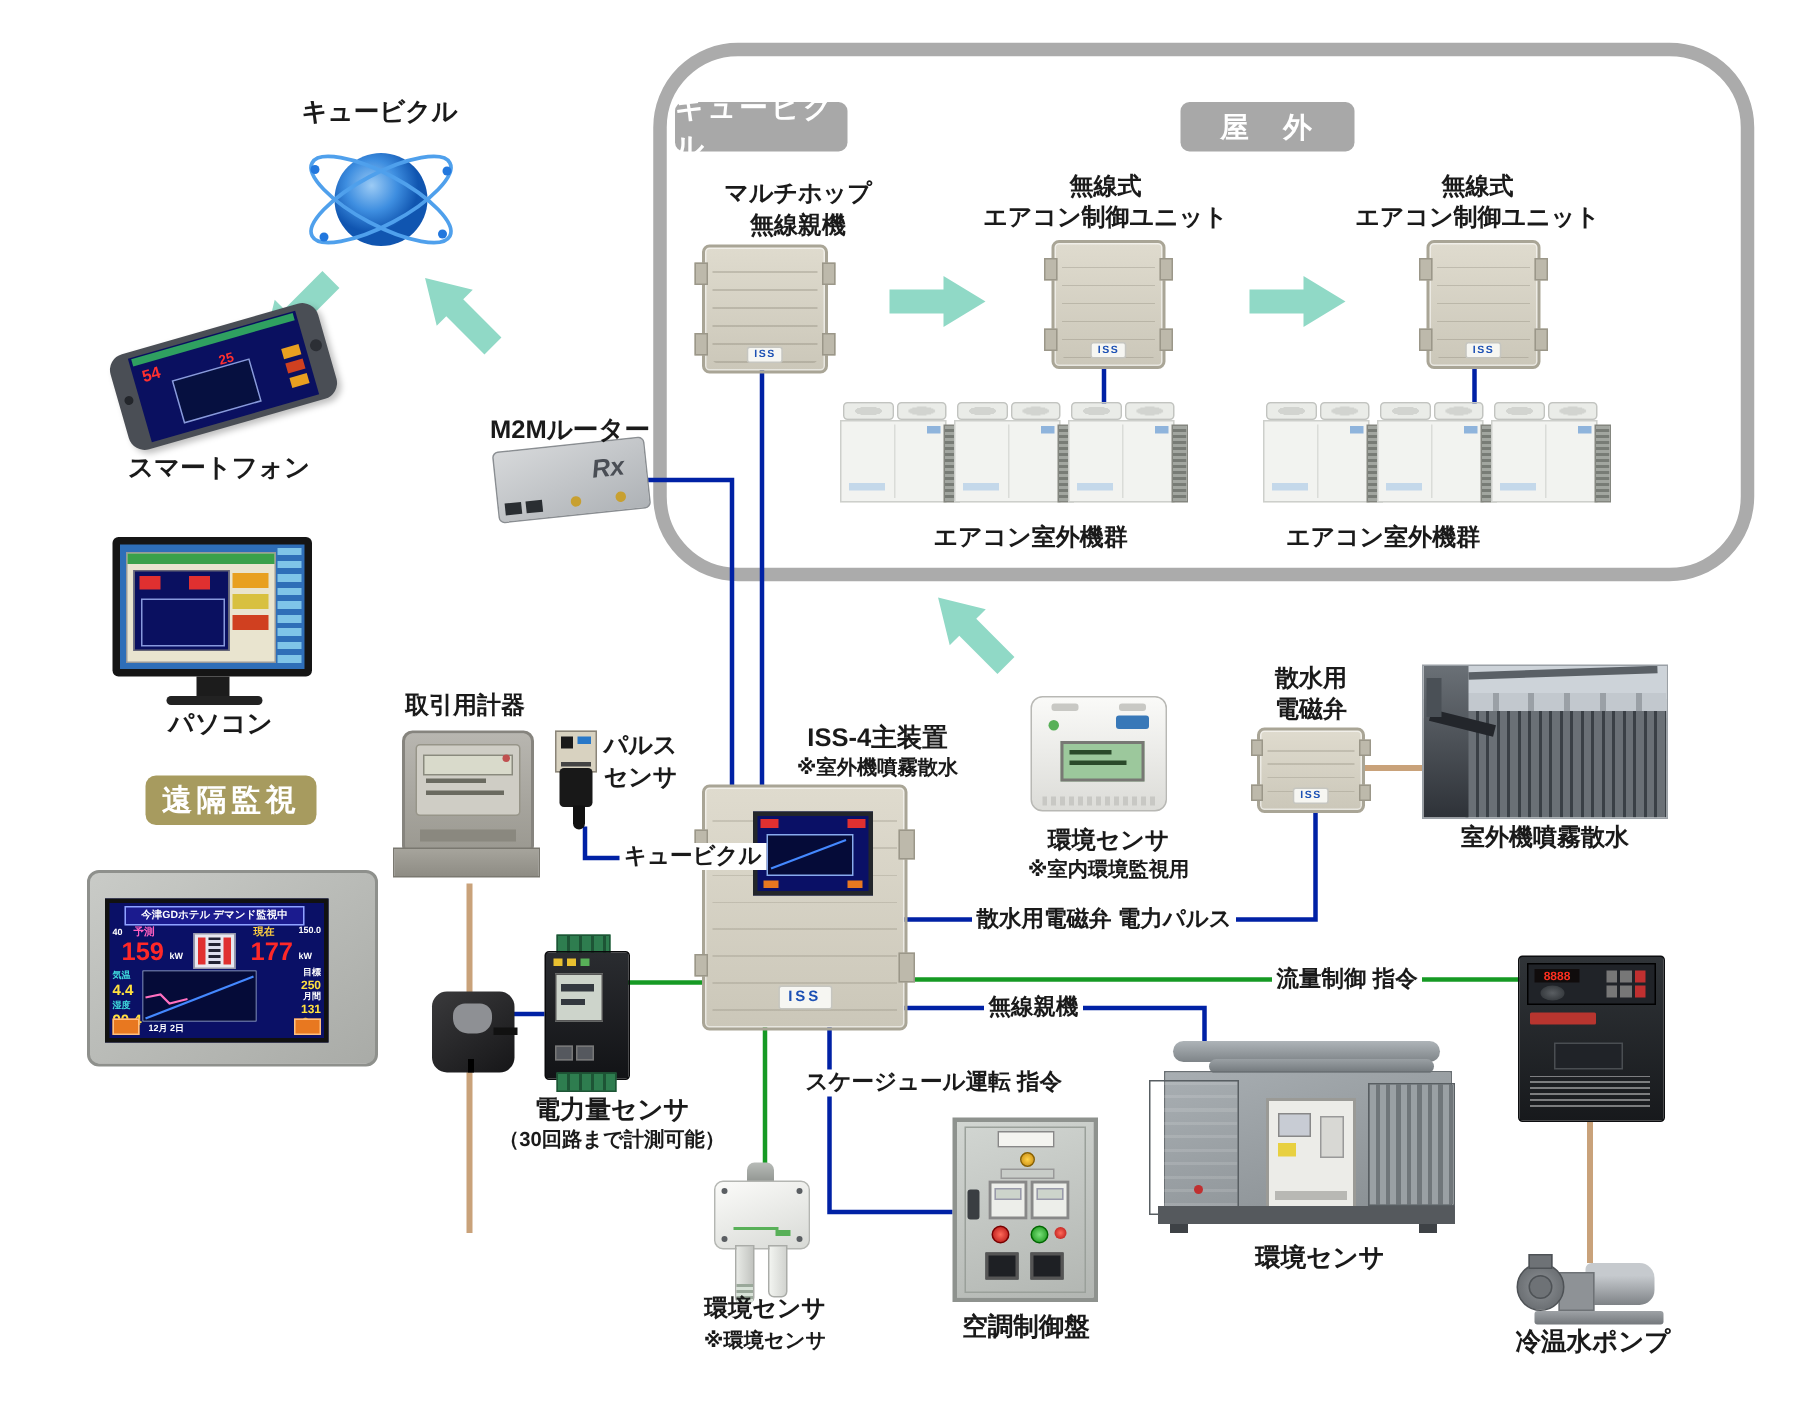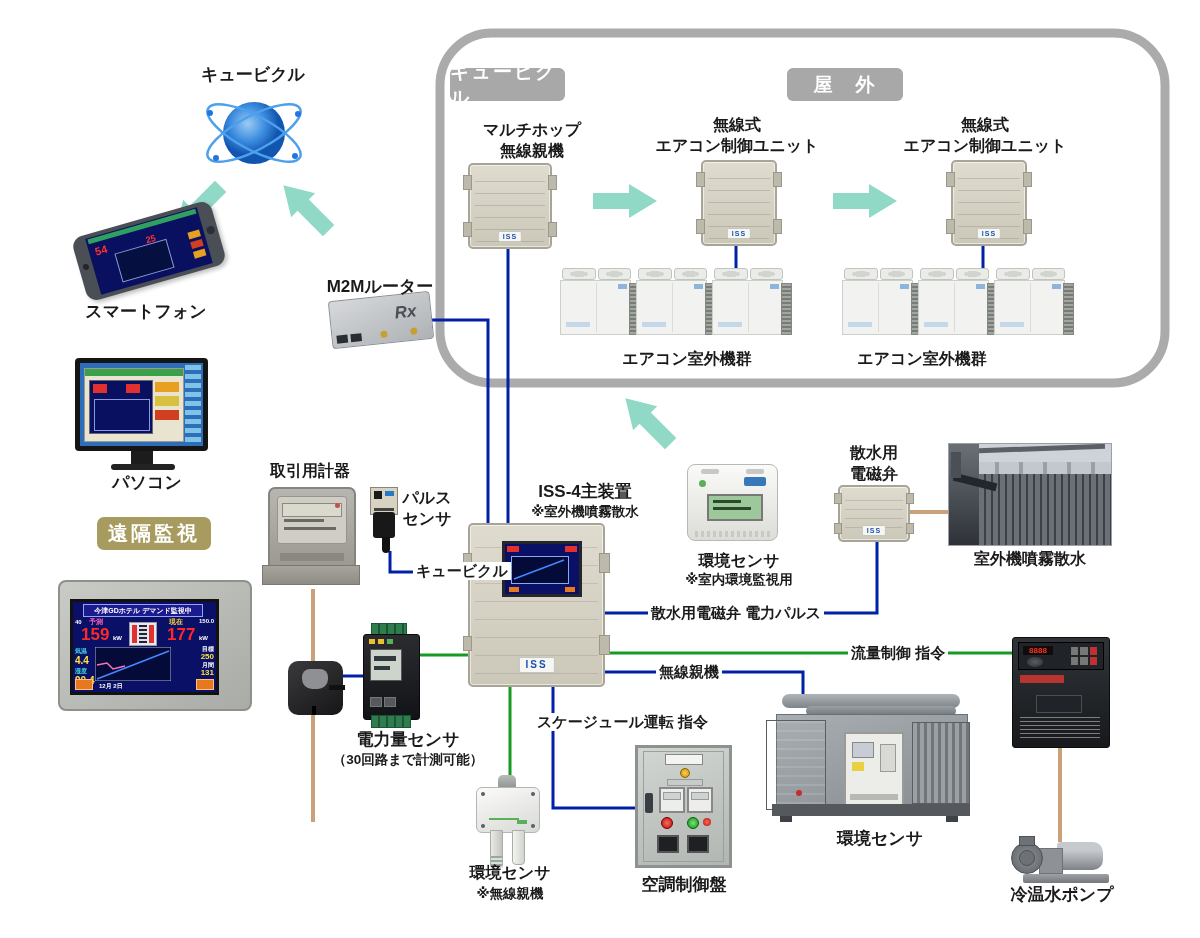--- a/index.html
+++ b/index.html
@@ -129,21 +129,21 @@
   </div>
   <div class="lbl f16" style="left:1030px;top:549px">室外機噴霧散水</div>
   <div class="lbl f16" style="left:310px;top:461px">取引用計器</div>
   <div class="lbl f16" style="left:427px;top:488px">
     <span style="display:block">パルス</span>
       <span style="display:block">センサ</span>
   </div>
   <div class="lbl f17" style="left:408px;top:729px">電力量センサ</div>
   <div class="lbl f14" style="left:408px;top:751px">（30回路まで計測可能）</div>
   <div class="lbl f16" style="left:510px;top:863px">環境センサ</div>
-  <div class="lbl f14" style="left:510px;top:885px">※無線親機</div>
+  <div class="lbl f14" style="left:510px;top:885px">※環境センサ</div>
   <div class="lbl f17" style="left:684px;top:874px">空調制御盤</div>
   <div class="lbl f17" style="left:880px;top:828px">環境センサ</div>
   <div class="lbl f17" style="left:1062px;top:884px">冷温水ポンプ</div>
 
   <div class="llabel" style="left:413px;top:562px">キュービクル</div>
   <div class="llabel" style="left:648px;top:604px">散水用電磁弁 電力パルス</div>
   <div class="llabel" style="left:656px;top:663px">無線親機</div>
   <div class="llabel" style="left:848px;top:644px">流量制御 指令</div>
   <div class="llabel" style="left:534px;top:713px">スケージュール運転 指令</div>
 

